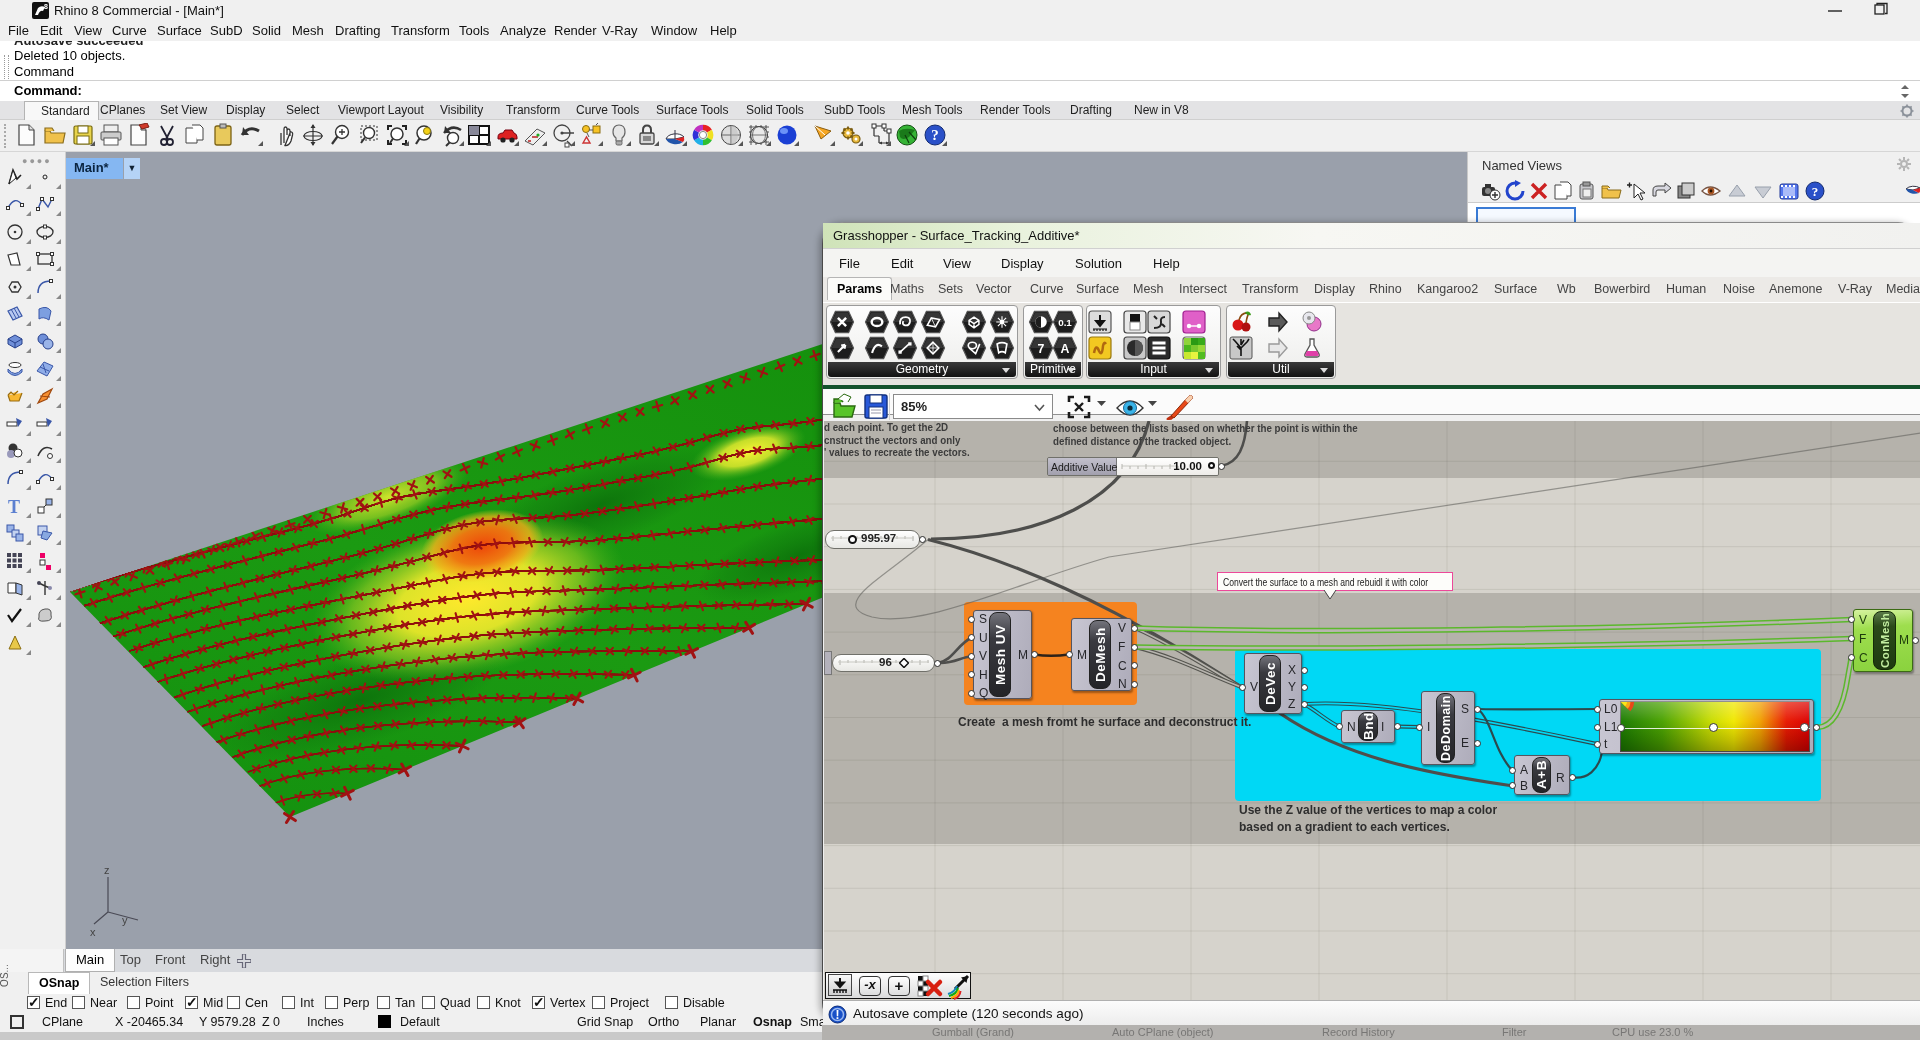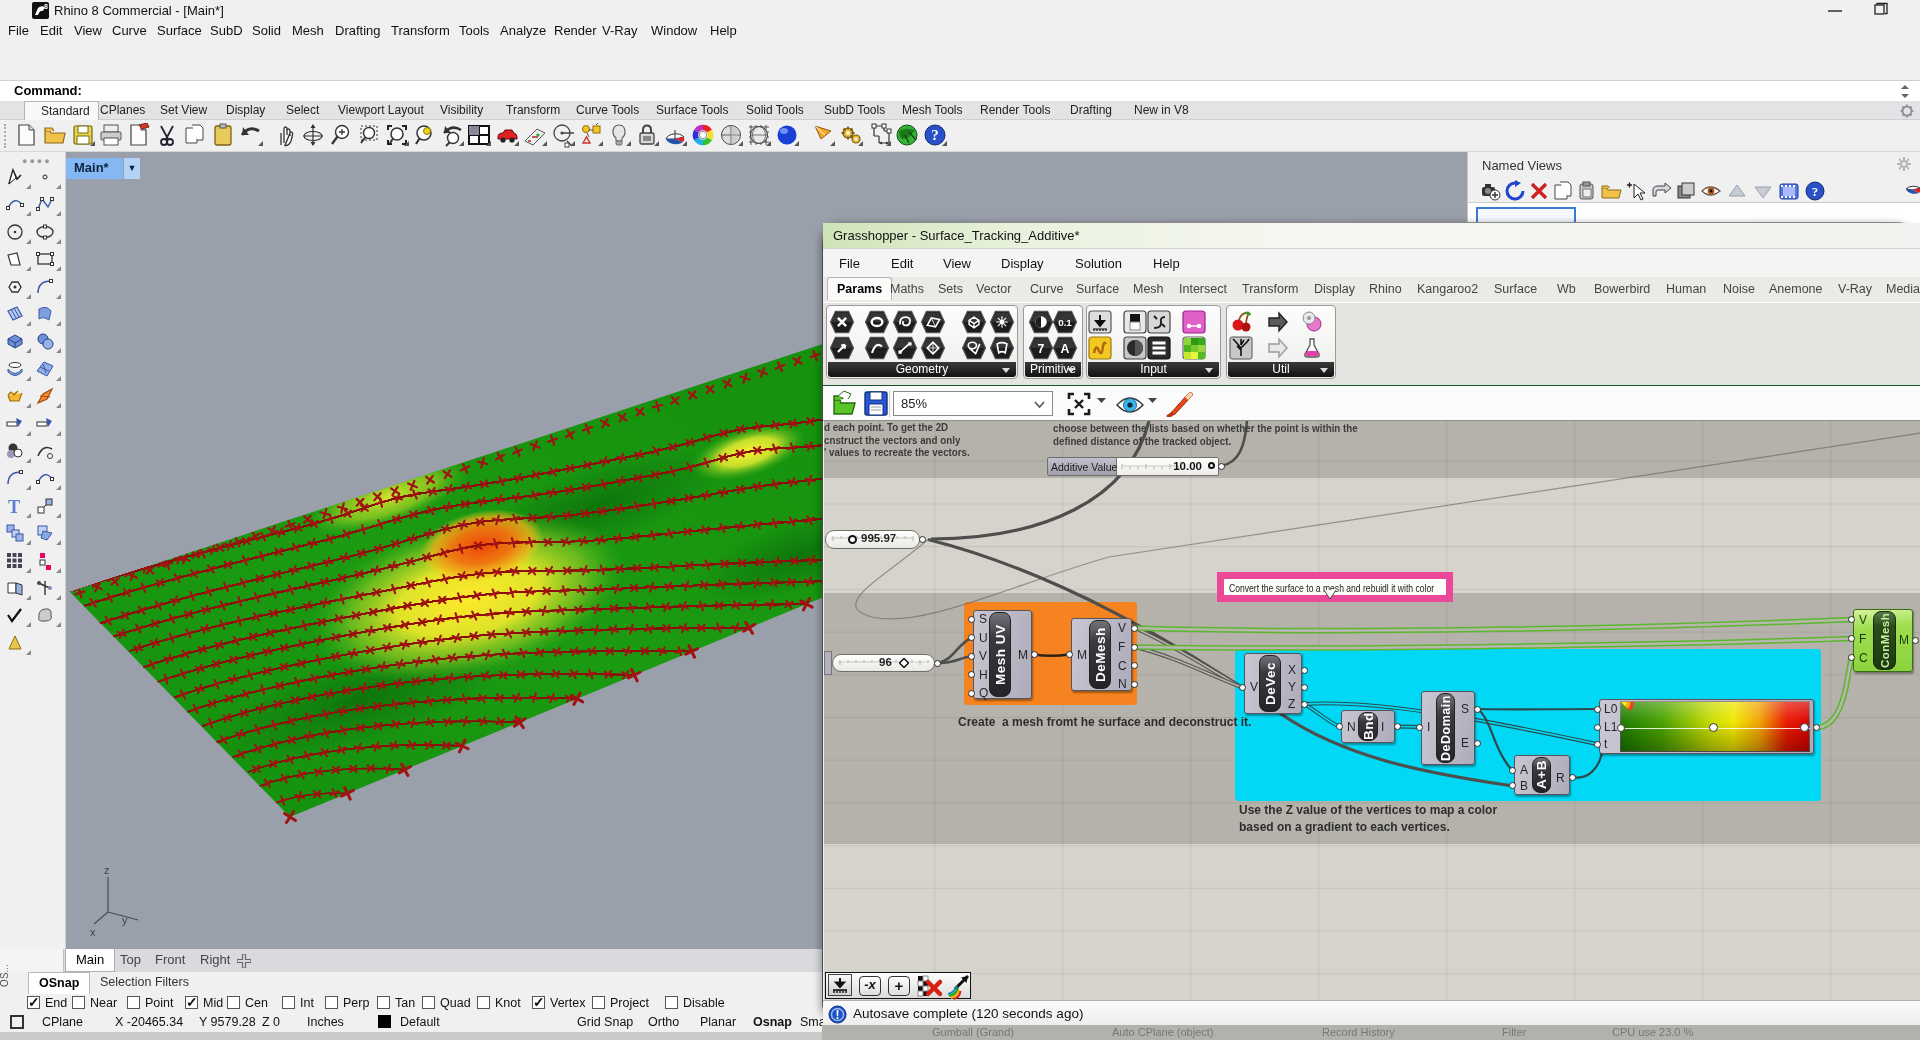--- a/index.html
+++ b/index.html
@@ -41,21 +41,21 @@
 #ghtitle{left:0;top:0;width:1098px;height:26px;background:linear-gradient(90deg,#cfe3b8 0%,#e9f2dd 18%,#f7f7f3 45%,#f1f1ef 100%);border-bottom:1px solid #d0d0d0;font-size:13px;color:#111;}
 #ghmenu{left:0;top:26px;width:1098px;height:28px;background:#f4f4f2;font-size:13px;color:#111;}
 #ghmenu span{position:absolute;top:7px;}
 #ghtabs{left:0;top:54px;width:1098px;height:26px;background:#eceae7;border-bottom:1px solid #fff;font-size:12.5px;color:#444;}
 #ghtabs .t{position:absolute;top:5px;}
 #ghtabs .sel{top:0px;background:#fbfbf9;border:1px solid #b5b5b5;border-bottom:none;border-radius:3px 3px 0 0;padding:4px 9px 4px 9px;font-weight:bold;color:#000;}
 #ghribbon{left:0;top:80px;width:1098px;height:110px;background:#e6e4e0;}
 .ggroup{position:absolute;top:2px;background:linear-gradient(#fdfdfd,#ededeb);border:1px solid #9a9a9a;border-radius:4px;}
 .glabel{position:absolute;left:1px;right:1px;bottom:1px;height:15px;background:linear-gradient(#3a3a3a,#121212);border-radius:0 0 3px 3px;color:#fff;font-size:12px;text-align:center;line-height:15px;}
 .glabel:after{content:"";position:absolute;right:6px;top:6px;border-left:4px solid transparent;border-right:4px solid transparent;border-top:5px solid #ddd;}
-#ghtoolbar{left:0;top:162px;width:1098px;height:36px;background:#fbfbfb;border-top:1px solid #14532d;border-bottom:1px solid #909090;}
+#ghtoolbar{left:0;top:162px;width:1098px;height:30px;background:#fbfbfb;border-top:4px solid #14532d;border-bottom:1px solid #909090;font-weight:bold;}
 #ghcombo{position:absolute;left:70px;top:5px;width:160px;height:25px;background:#fff;border:1px solid #8a8a8a;font-size:13px;color:#222;padding:4px 0 0 7px;}
 #ghcanvas{left:1px;top:198px;width:1097px;height:579px;background:#d6d3cc;overflow:hidden;}
 .band{position:absolute;left:0;width:1097px;background:#b5b2ab;}
 .gtext{position:absolute;font-weight:bold;color:#3c3c3c;font-size:11.5px;line-height:12.6px;white-space:nowrap;transform:scaleX(0.85);transform-origin:0 0;}
 .gcap{position:absolute;font-weight:bold;color:#2e2e2e;font-size:12px;line-height:17px;white-space:nowrap;}
 .ggroupbox{position:absolute;border-radius:4px;}
 .slider{position:absolute;background:linear-gradient(#ffffff,#e8e8e4);border:1px solid #70706a;border-radius:9px;}
 .nub{position:absolute;width:7px;height:7px;border-radius:50%;background:#fff;border:1.3px solid #2a2a2a;}
 .comp{position:absolute;background:linear-gradient(100deg,#c8c6d2,#aeacba);border:1px solid #55555f;border-radius:3px;box-shadow:1px 1.5px 2px rgba(0,0,0,0.35);}
 .capsule{position:absolute;background:linear-gradient(#73737b 0%,#3a3a40 30%,#242428 100%);border:1px solid #222;border-radius:8px;color:#fff;font-weight:bold;}
@@ -90,20 +90,26 @@
       <span style="left:252px">Solid</span>
       <span style="left:292px">Mesh</span>
       <span style="left:335px">Drafting</span>
       <span style="left:391px">Transform</span>
       <span style="left:459px">Tools</span>
       <span style="left:500px">Analyze</span>
       <span style="left:554px">Render</span>
       <span style="left:602px">V-Ray</span>
       <span style="left:651px">Window</span>
       <span style="left:710px">Help</span>
+    </div>
+    <div id="cmdarea" class="abs">
+      <div class="abs" style="left:14px;top:-8px;font-weight:bold;color:#222">Autosave succeeded</div>
+      <div class="abs" style="left:14px;top:7px">Deleted 10 objects.</div>
+      <div class="abs" style="left:14px;top:23px">Command</div>
+      <div class="abs" style="left:4px;top:14px;width:5px;height:26px;border-left:1px dotted #999;border-right:1px dotted #999"></div>
     </div>
     <div id="cmdprompt" class="abs">
       <div class="abs" style="left:14px;top:2px">Command:</div>
       <svg class="abs" style="left:1896px;top:2px" width="18" height="18">
         <path d="M5 6 l4 -4 4 4 Z" fill="#666"></path>
         <path d="M5 11 l4 4 4 -4 Z" fill="#666"></path>
       </svg>
     </div>
     <div id="rtabs" class="abs">
       <div class="tab sel" style="left:24px">Standard</div>
@@ -1708,21 +1714,21 @@
           <div class="abs" style="left:69px;top:0;width:103px;height:19px;background:linear-gradient(#fff,#eceae6)">
             <svg class="abs" style="left:3px;top:4px" width="60" height="12">
               <path d="M2 4 H58" stroke="#c8c8c2"></path>
               <path d="M2 2 v5 M10 4 v3 M18 4 v3 M26 2 v5 M34 4 v3 M42 4 v3 M50 2 v5 M58 4 v3" stroke="#b4b4ae"></path>
             </svg>
             <div class="abs" style="right:18px;top:2px;font-size:11.5px;font-weight:bold;color:#111">10.00</div>
             <div class="abs" style="right:5px;top:3.5px;width:7px;height:7px;border-radius:50%;border:2.2px solid #111;background:#fff"></div>
           </div>
         </div>
         <div class="nub" style="left:393.5px;top:42.0px"></div>
-        <div class="abs" style="left:393px;top:151px;width:236px;height:19px;background:#fdfdfa;border:7px solid #ec4899;color:#222;padding:8px;white-space:nowrap;overflow:hidden">
+        <div class="abs" style="left:393px;top:151px;width:236px;height:19px;background:#fdfdfa;border:1px solid #ec4899;color:#222;padding:8px;white-space:nowrap;overflow:hidden">
           <span style="position:absolute;left:5px;top:3px;font-size:11px;transform:scaleX(0.78);transform-origin:0 0;display:inline-block">Convert the surface to a mesh and rebuidl it with color</span>
         </div>
         <svg class="abs" style="left:499px;top:169px" width="18" height="12">
           <path d="M1 0 L7 9 L13 0 Z" fill="#fdfdfa"></path>
           <path d="M1 0 L7 9 L13 0" fill="none" stroke="#444" stroke-width="1"></path>
         </svg>
         <div class="slider" style="left:1px;top:109px;width:95px;height:19px"></div>
         <svg class="abs" style="left:3px;top:111px" width="91" height="15">
           <path d="M6 4 v5" stroke="#b0b0aa" stroke-width="1"></path>
           <path d="M14 4 v3" stroke="#b0b0aa" stroke-width="1"></path>

